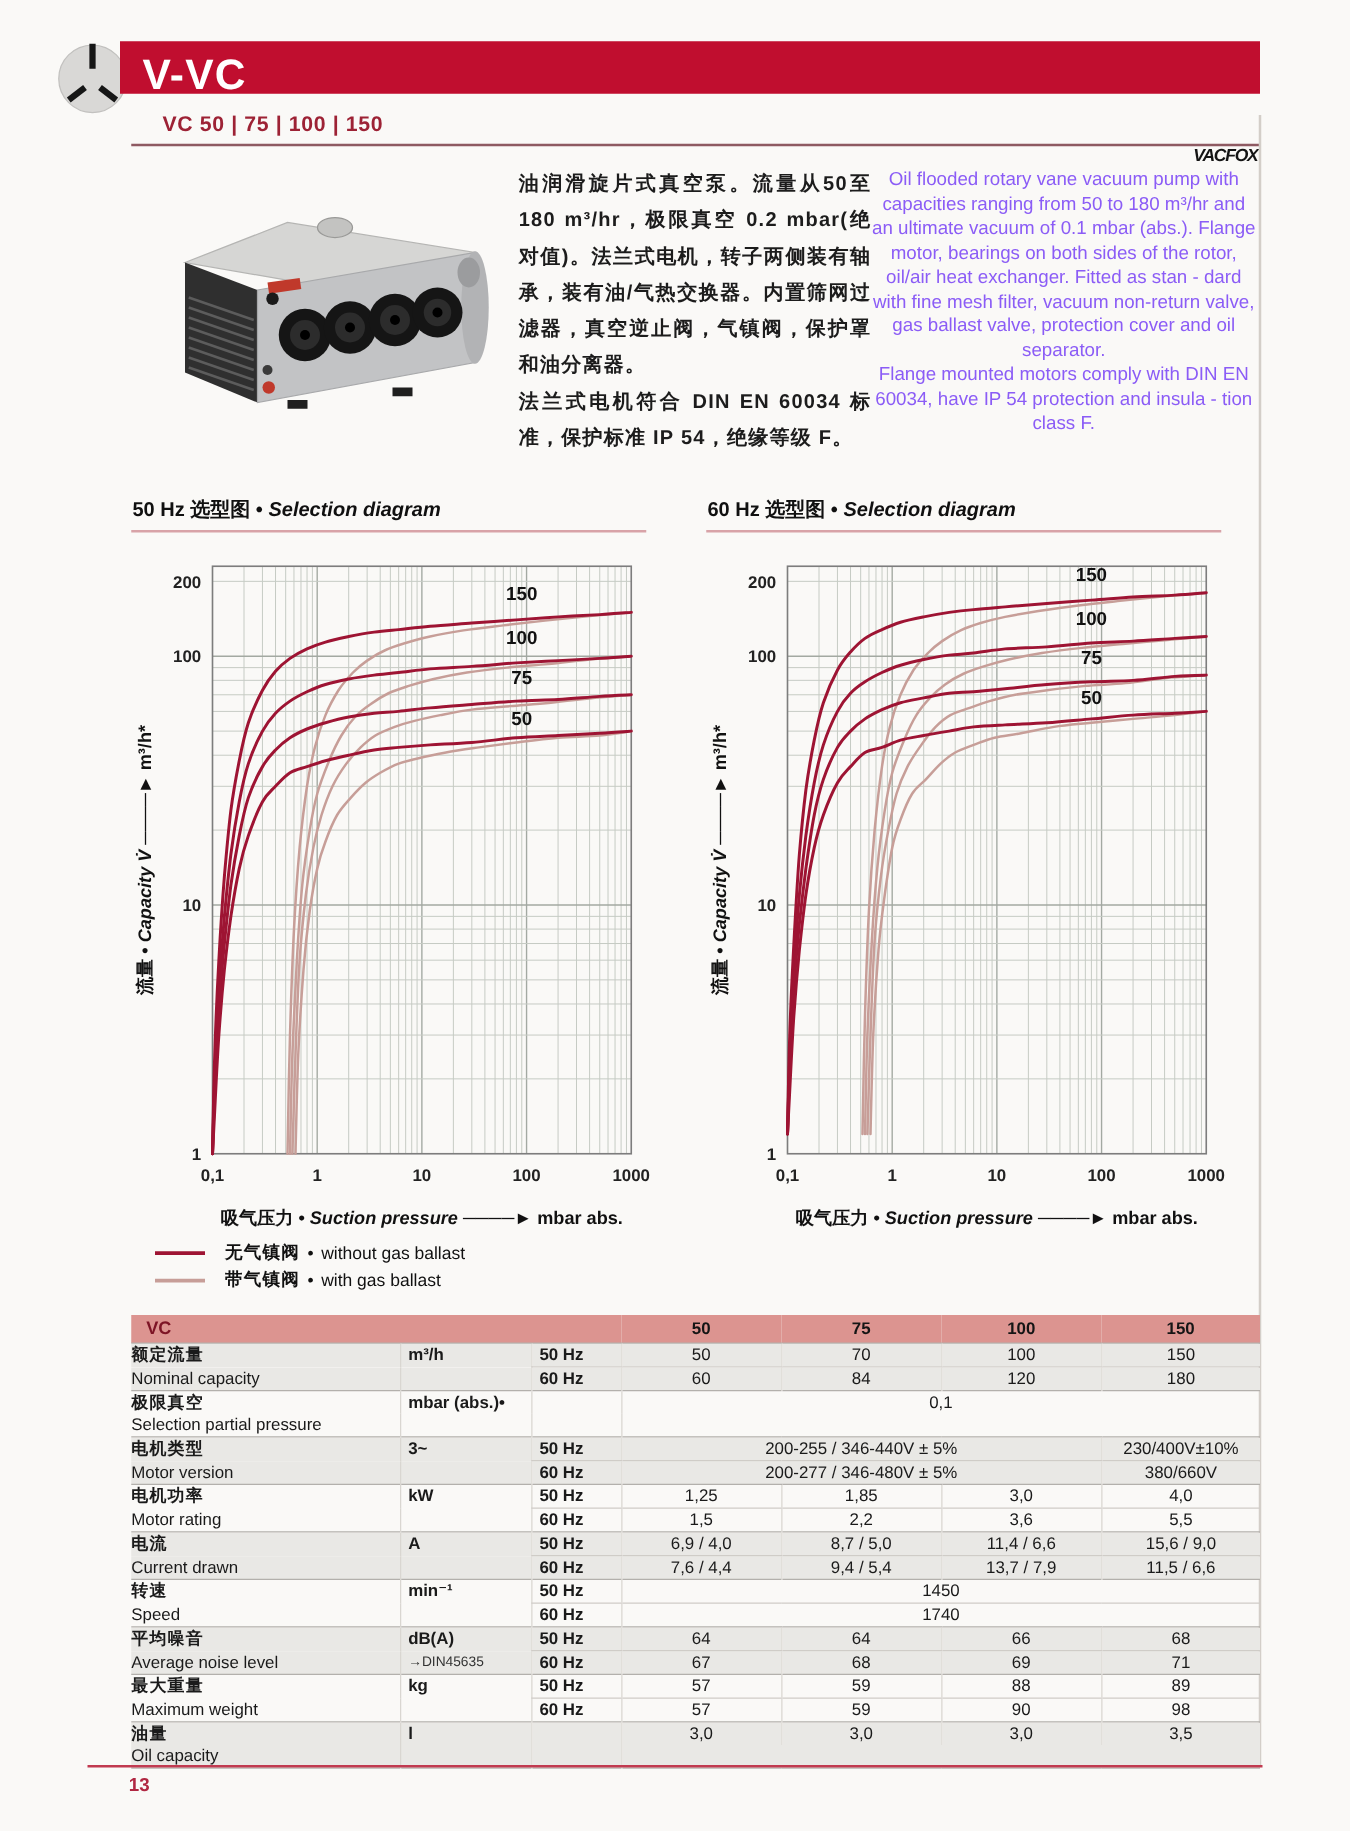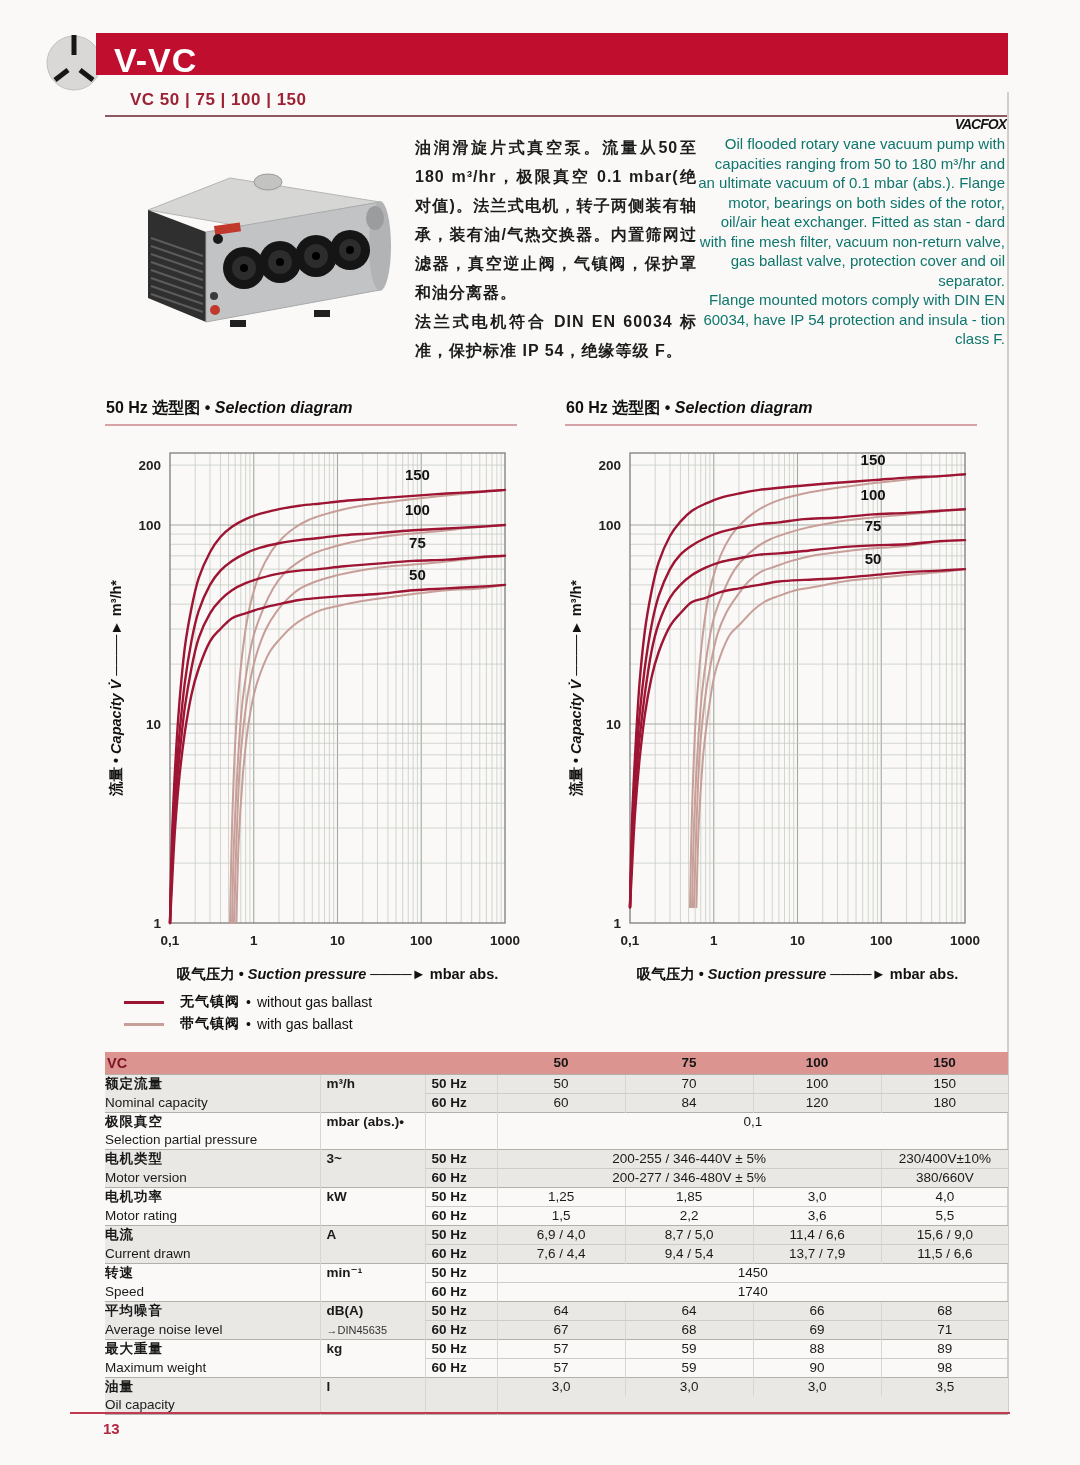--- a/index.html
+++ b/index.html
@@ -11,42 +11,42 @@
   .banner{left:96px;top:33px;width:912px;height:42px;background:#c00e2f;color:#fff;
           font-weight:bold;font-size:34px;line-height:54px;padding-left:18px;box-sizing:border-box;letter-spacing:1px;}
   .models{left:130px;top:90px;font-weight:bold;font-size:17px;color:#9d2235;letter-spacing:.5px;}
   .vacfox{right:74px;top:88px;font-weight:800;font-style:italic;font-size:14px;color:#141414;letter-spacing:-1px;margin-top:28px;}
   .hdr-rule{left:105px;top:115px;width:903px;height:2px;background:#8e5a62;}
   .right-rule{left:1007px;top:92px;width:2px;height:1320px;background:#d3cec8;}
 
   
   .zh-text{left:415px;top:133px;width:282px;font-size:16px;line-height:29px;font-weight:bold;color:#1c1c1c;text-align:justify;letter-spacing:1px;}
   .zh-text p{margin:0;}
-  .en-text{left:697px;top:134px;width:308px;font-size:15px;line-height:19.5px;color:#0f766e;text-align:right;}
+  .en-text{left:697px;top:134px;width:308px;font-size:15px;line-height:19.5px;color:#8b5cf6;text-align:center;}
   .en-text p{margin:0;}
 
   
   .dg-title{font-size:16px;color:#101010;}
   .dg-title .t-zh{font-weight:bold;}
   .dg-title .t-dot{font-weight:bold;}
   .dg-title .t-en{font-weight:bold;font-style:italic;}
   .dg-underline{height:2px;background:#d8a3a8;}
 
   
   .legend{font-size:14px;color:#111;}
   .legend-row{display:flex;align-items:center;height:22px;}
   .swatch{display:inline-block;width:40px;height:3px;margin-right:16px;}
   .l-zh{font-weight:bold;letter-spacing:1px;}
   .l-dot{margin:0 6px;}
 
   
   #spec{border-collapse:collapse;table-layout:fixed;width:903px;font-size:13.5px;color:#1a1a1a;border-bottom:1px solid #b5b2ae;}
   #spec th,#spec td{padding:0 6px;height:18px;line-height:18px;white-space:nowrap;overflow:hidden;}
   #spec thead th{background:#dc9490;height:22px;}
-  #spec th.vc{text-align:left;color:#7d1425;font-weight:bold;font-size:14.5px;padding-left:2px;}
+  #spec th.vc{text-align:left;color:#7d1425;font-weight:bold;font-size:14.5px;padding-left:12px;}
   #spec th.mod{font-weight:bold;color:#151515;text-align:center;}
   #spec td.lab{padding-left:0;}
   #spec td.zh{font-weight:bold;letter-spacing:1px;}
   #spec td.unit{font-weight:bold;}
   #spec td.unit2{font-weight:normal;font-size:11px;color:#333;}
   #spec td.freq{font-weight:bold;}
   #spec td.val{text-align:center;}
   #spec tr.shade td{background:#e9e8e5;}
   #spec tr.bstart td{border-top:1px solid #b3b0ac;}
   #spec td.sep{border-bottom:1px solid #cfccc7;}
@@ -111,21 +111,21 @@
     </g>
     <rect x="96" y="88" width="26" height="9" fill="#c0392b" transform="rotate(-8 96 88)"></rect>
     <circle cx="100" cy="101" r="5" fill="#1a1a1a"></circle>
     <circle cx="97" cy="172" r="5" fill="#c0392b"></circle>
     <circle cx="96" cy="158" r="4" fill="#3a3a3a"></circle>
     <rect x="112" y="182" width="16" height="7" fill="#1f1f1f"></rect>
     <rect x="196" y="172" width="16" height="7" fill="#1f1f1f"></rect>
   </svg>
 
   <div class="abs zh-text">
-    <p>油润滑旋片式真空泵。流量从50至180 m³/hr，极限真空 0.1 mbar(绝对值)。法兰式电机，转子两侧装有轴承，装有油/气热交换器。内置筛网过滤器，真空逆止阀，气镇阀，保护罩和油分离器。</p>
+    <p>油润滑旋片式真空泵。流量从50至180 m³/hr，极限真空 0.2 mbar(绝对值)。法兰式电机，转子两侧装有轴承，装有油/气热交换器。内置筛网过滤器，真空逆止阀，气镇阀，保护罩和油分离器。</p>
     <p>法兰式电机符合 DIN EN 60034 标准，保护标准 IP 54，绝缘等级 F。</p>
   </div>
   <div class="abs en-text">
     <p>Oil flooded rotary vane vacuum pump with capacities ranging from 50 to 180 m³/hr and an ultimate vacuum of 0.1 mbar (abs.). Flange motor, bearings on both sides of the rotor, oil/air heat exchanger. Fitted as stan - dard with fine mesh filter, vacuum non-return valve, gas ballast valve, protection cover and oil separator.</p>
     <p>Flange mounted motors comply with DIN EN 60034, have IP 54 protection and insula - tion class F.</p>
   </div>
 
   <div class="abs dg-title" style="left:106px;top:398px">
     <span class="t-zh">50 Hz 选型图</span><span class="t-dot"> • </span><span class="t-en">Selection diagram</span>
   </div>

